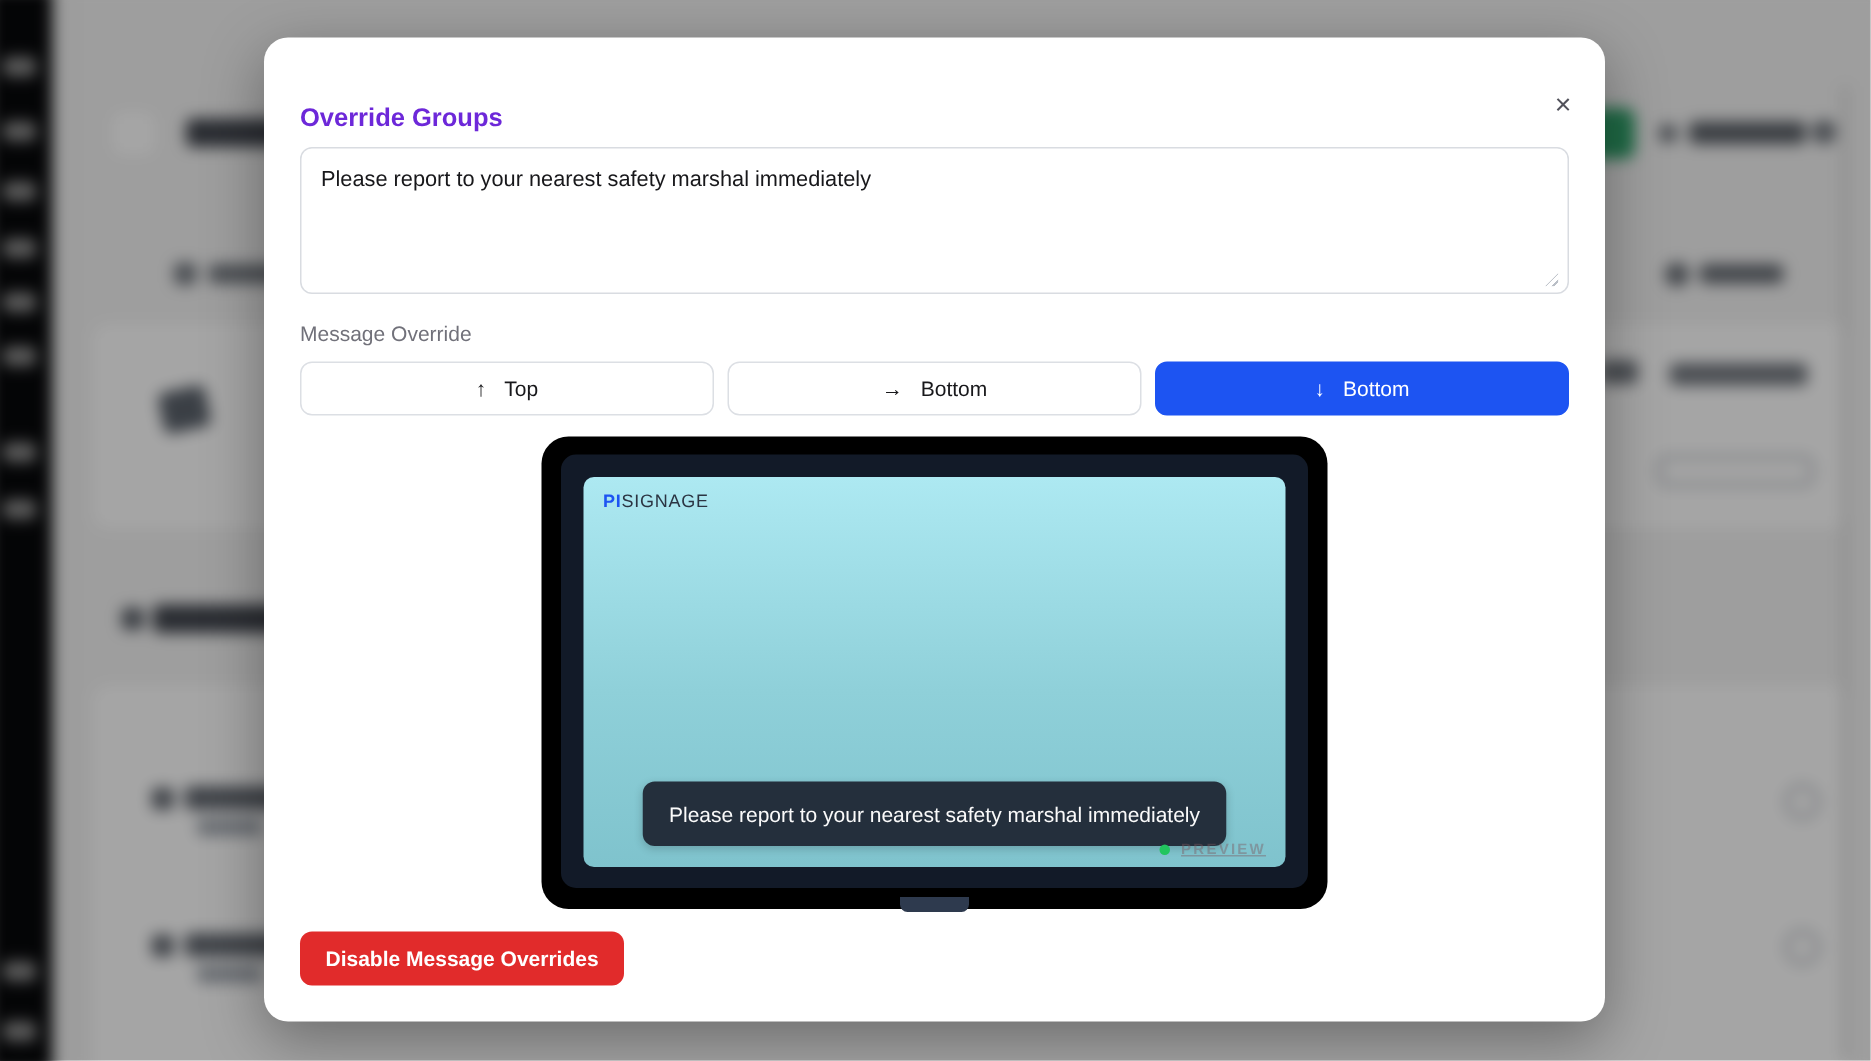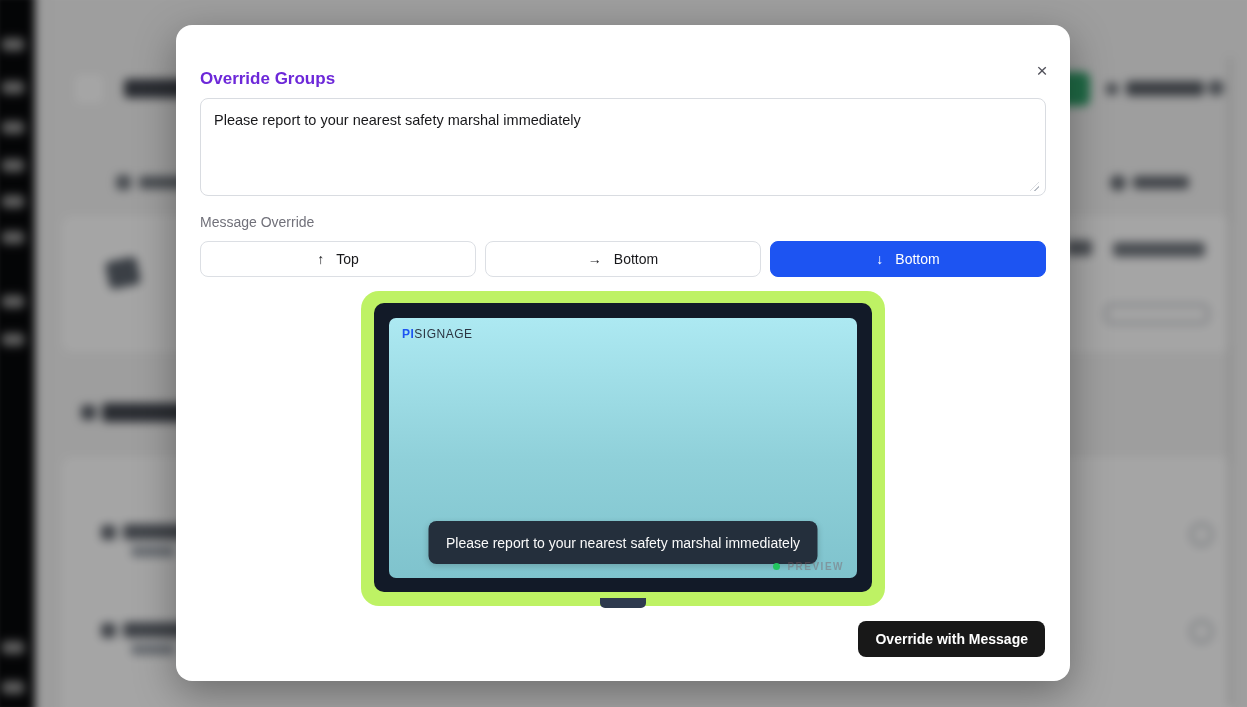--- a/index.html
+++ b/index.html
@@ -34,35 +34,35 @@
   .mp-label { position:absolute; left:24px; top:189px; font-size:14px; color:#71717a; }
   .mp-row { position:absolute; left:24px; top:216px; width:846px; height:36px; display:flex; gap:9px; }
   .mp-btn { flex:1; display:flex; align-items:center; justify-content:center; gap:12px;
             background:#fff; border:1px solid #dcdfe4; border-radius:8px; font-size:14px; font-weight:500;
             color:#18181b; cursor:pointer; font-family:inherit; }
   .mp-btn .arrow { font-size:14px; }
   .mp-btn.selected { background:#1d54f2; border-color:#1d54f2; color:#ffffff; }
 
   
   .tv { position:absolute; left:185px; top:266px; width:524px; height:315px;
-        background:#bef264; border-radius:18px; }
+        background:#000000; border-radius:18px; }
   .tv-stand { position:absolute; left:50%; transform:translateX(-50%); bottom:-2px; width:46px; height:10px;
               background:#2e3a4e; border-radius:0 0 5px 5px; }
   .tv-bezel { position:absolute; left:13px; top:12px; right:13px; bottom:14px; background:#121a28; border-radius:10px; }
   .tv-screen { position:absolute; left:28px; top:27px; width:468px; height:260px; border-radius:7px;
                background:linear-gradient(180deg,#ade9f2 0%,#8fd0d9 55%,#7fc3cd 100%); overflow:hidden; }
   .screen-logo { position:absolute; left:13px; top:9px; font-size:12px; letter-spacing:.5px; }
   .logo-pi { color:#1d54f2; font-weight:800; }
   .logo-rest { color:#2b3442; font-weight:500; }
   .msg-bar { position:absolute; left:50%; transform:translateX(-50%); top:203px; width:389px; height:43px;
              background:#242f3c; border-radius:8px; display:flex; align-items:center; justify-content:center;
              color:#fafafa; font-size:14px; box-shadow:0 2px 6px rgba(0,0,0,.18); }
   .preview-badge { position:absolute; right:13px; bottom:6px; display:flex; align-items:center; gap:7px; }
   .preview-dot { width:7px; height:7px; border-radius:50%; background:#22c55e; }
-  .preview-text { font-size:10px; font-weight:700; letter-spacing:1.5px; color:rgba(125,88,95,0.42); }
+  .preview-text { font-size:10px; font-weight:700; letter-spacing:1.5px; color:rgba(125,88,95,0.42);text-decoration:underline; }
 
   
   .btn-disable { position:absolute; left:24px; top:596px; height:36px; padding:0 17px;
                  background:#e12b2b; border:none; border-radius:8px; color:#fff; font-size:14px;
                  font-weight:600; cursor:pointer; font-family:inherit; }
   .btn-override { position:absolute; right:25px; top:596px; height:36px; padding:0 17px;
                   background:#181818; border:none; border-radius:8px; color:#fff; font-size:14px;
                   font-weight:600; cursor:pointer; font-family:inherit; }
 </style>
 </head>
@@ -154,14 +154,14 @@
         <span class="logo-pi">PI</span><span class="logo-rest">SIGNAGE</span>
       </div>
       <div class="msg-bar">Please report to your nearest safety marshal immediately</div>
       <div class="preview-badge">
         <span class="preview-dot"></span>
         <span class="preview-text">PREVIEW</span>
       </div>
     </div>
   </div>
 
-  <button class="btn-override">Override with Message</button>
+  <button class="btn-disable">Disable Message Overrides</button>
 </div>
 
 </body></html>

